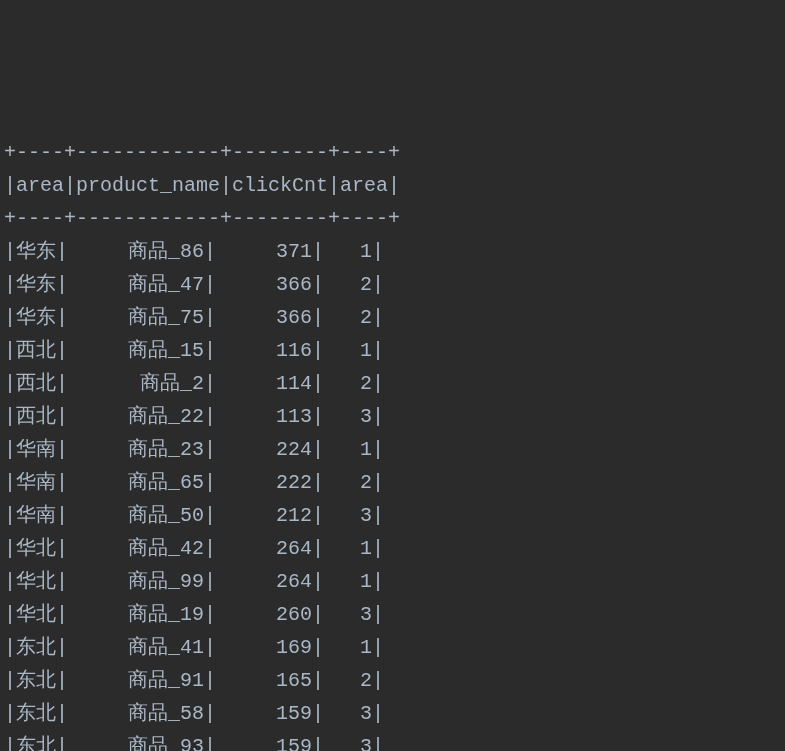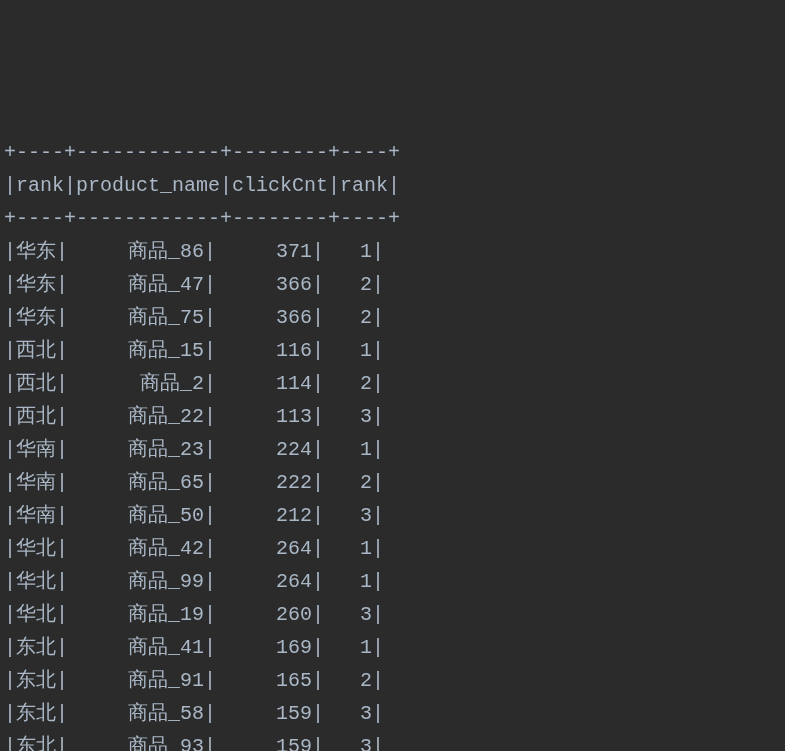--- a/index.html
+++ b/index.html
@@ -16,21 +16,21 @@
     .terminal-output {
       padding: 4px 0 0 4px;
     }
   </style>
 </head>
 <body>
 
 
 
 <div class="terminal-output"><span>+----+------------+--------+----+</span>
-<span id="hdr">|rank|product_name|clickCnt|rank|</span>
+<span id="hdr">|area|product_name|clickCnt|area|</span>
 <span>+----+------------+--------+----+</span>
 <span id="tbody">|华东|     商品_86|     371|   1|
 |华东|     商品_47|     366|   2|
 |华东|     商品_75|     366|   2|
 |西北|     商品_15|     116|   1|
 |西北|      商品_2|     114|   2|
 |西北|     商品_22|     113|   3|
 |华南|     商品_23|     224|   1|
 |华南|     商品_65|     222|   2|
 |华南|     商品_50|     212|   3|

